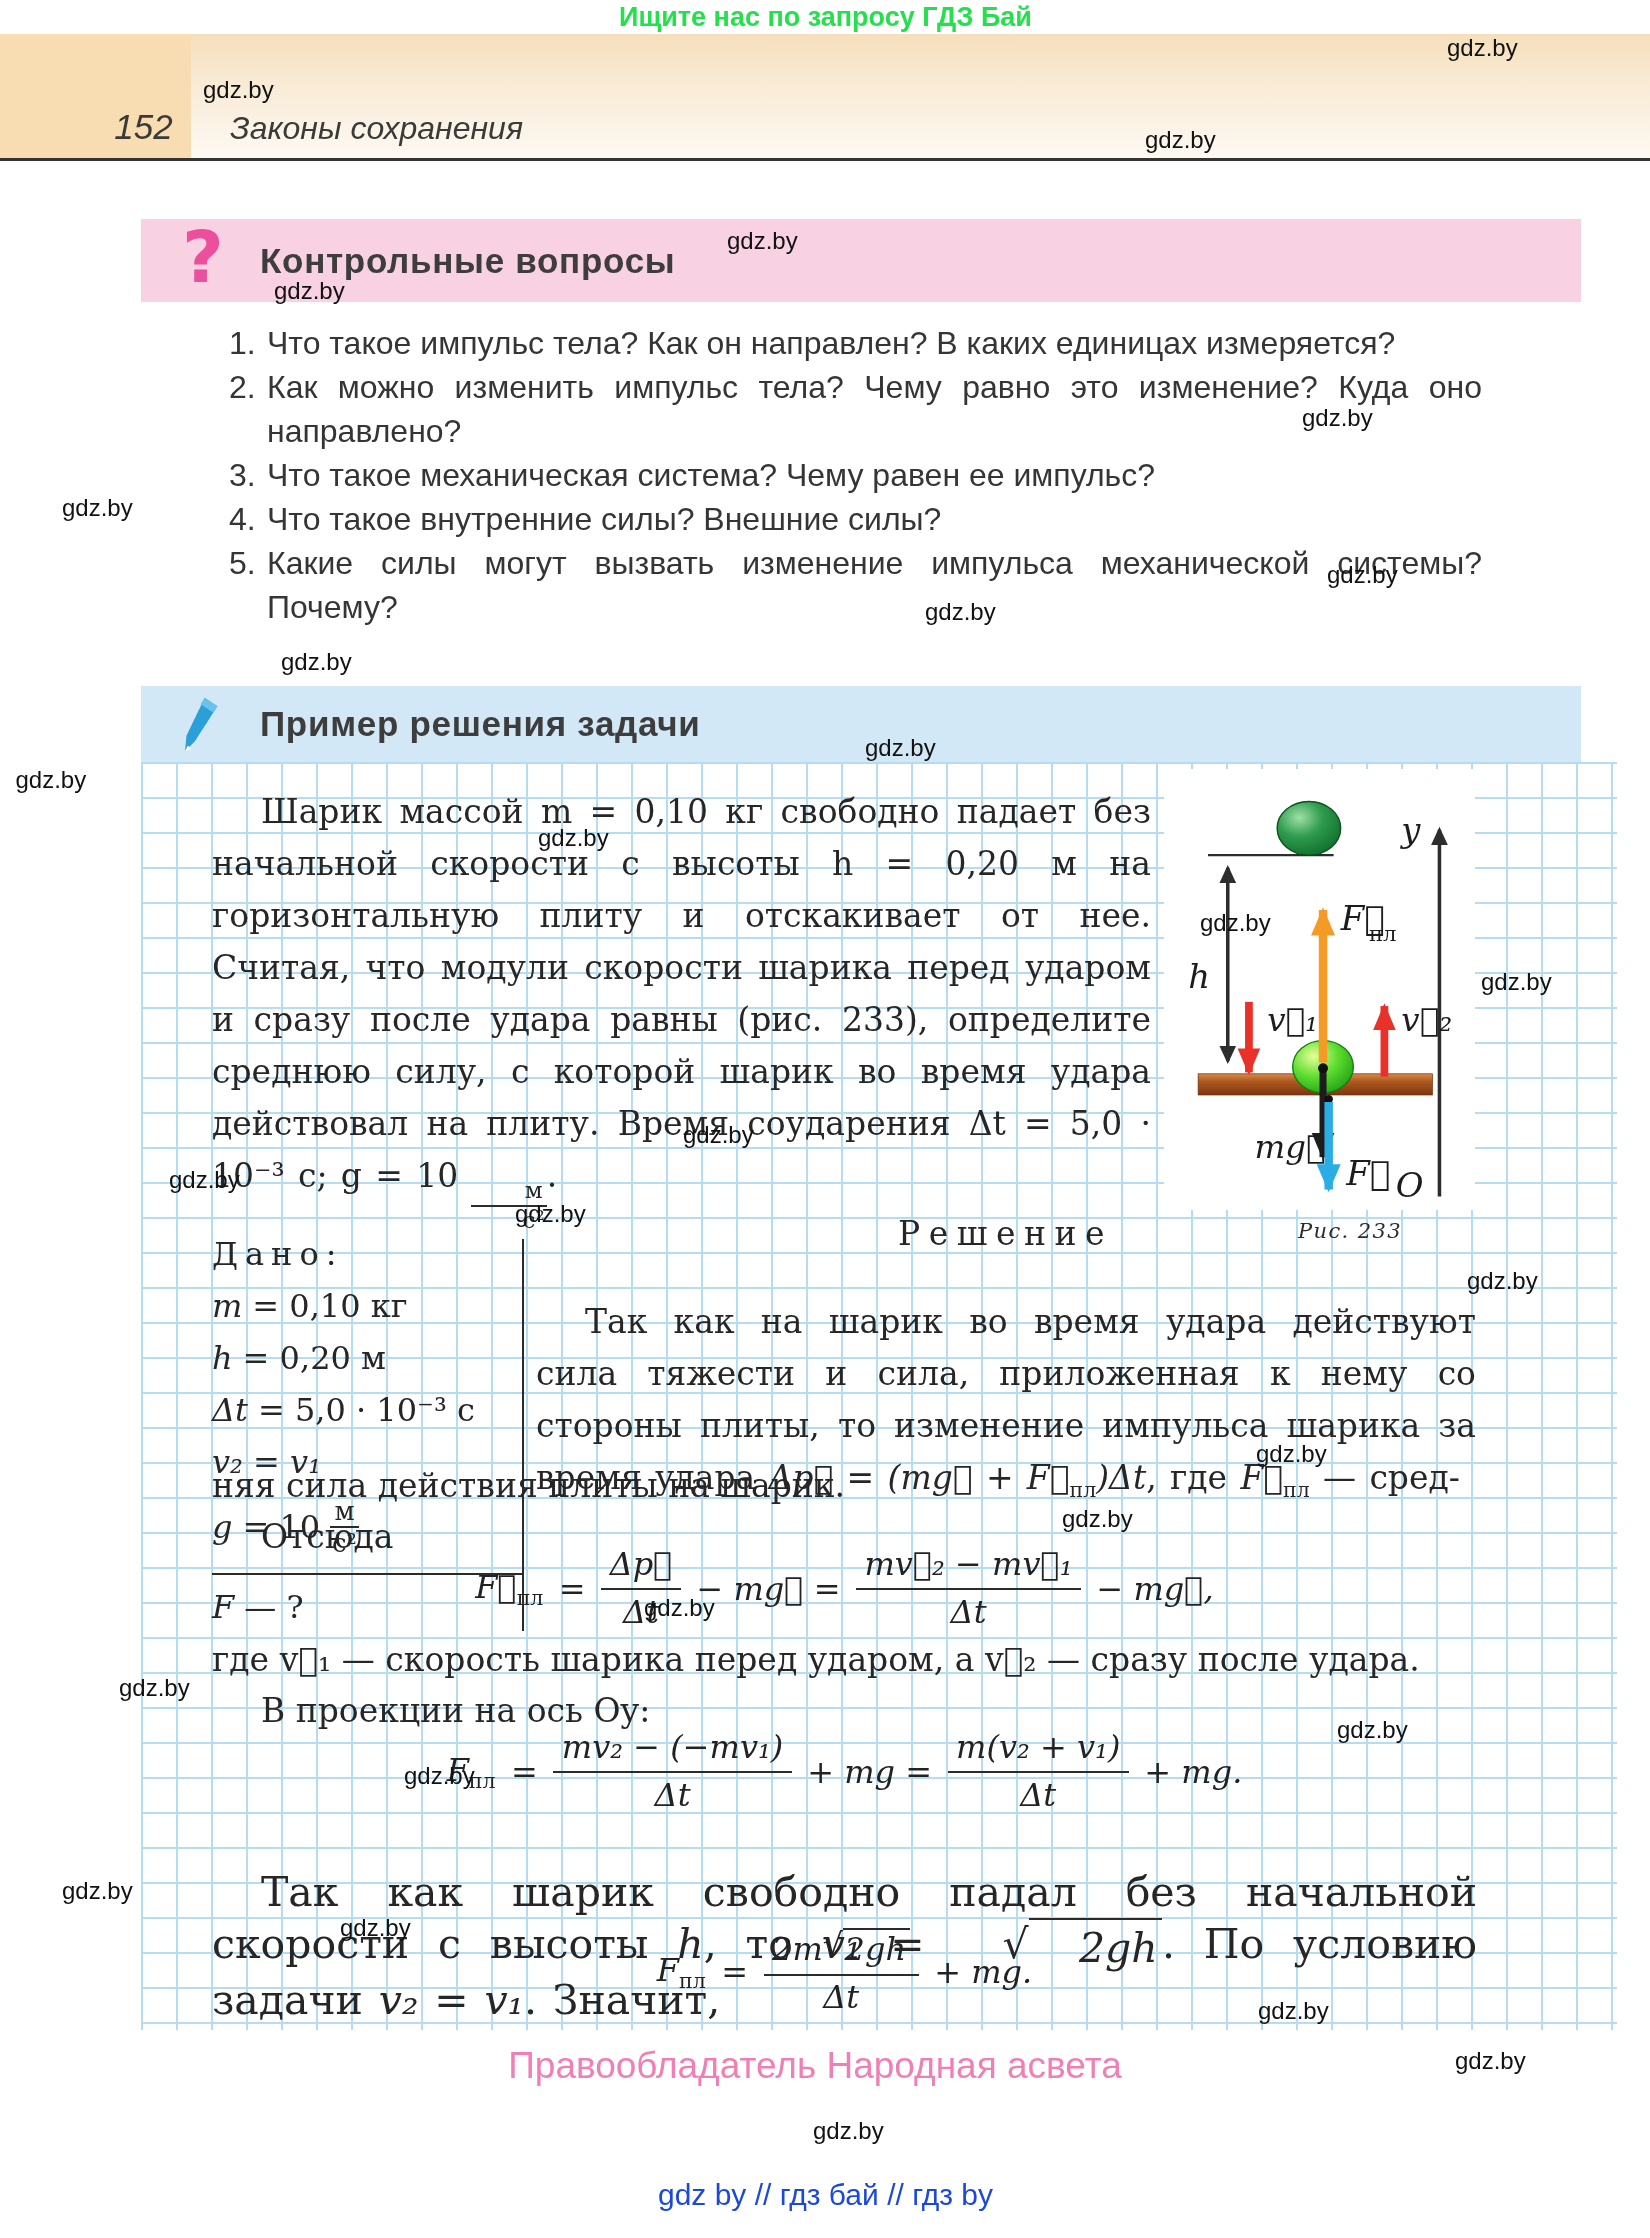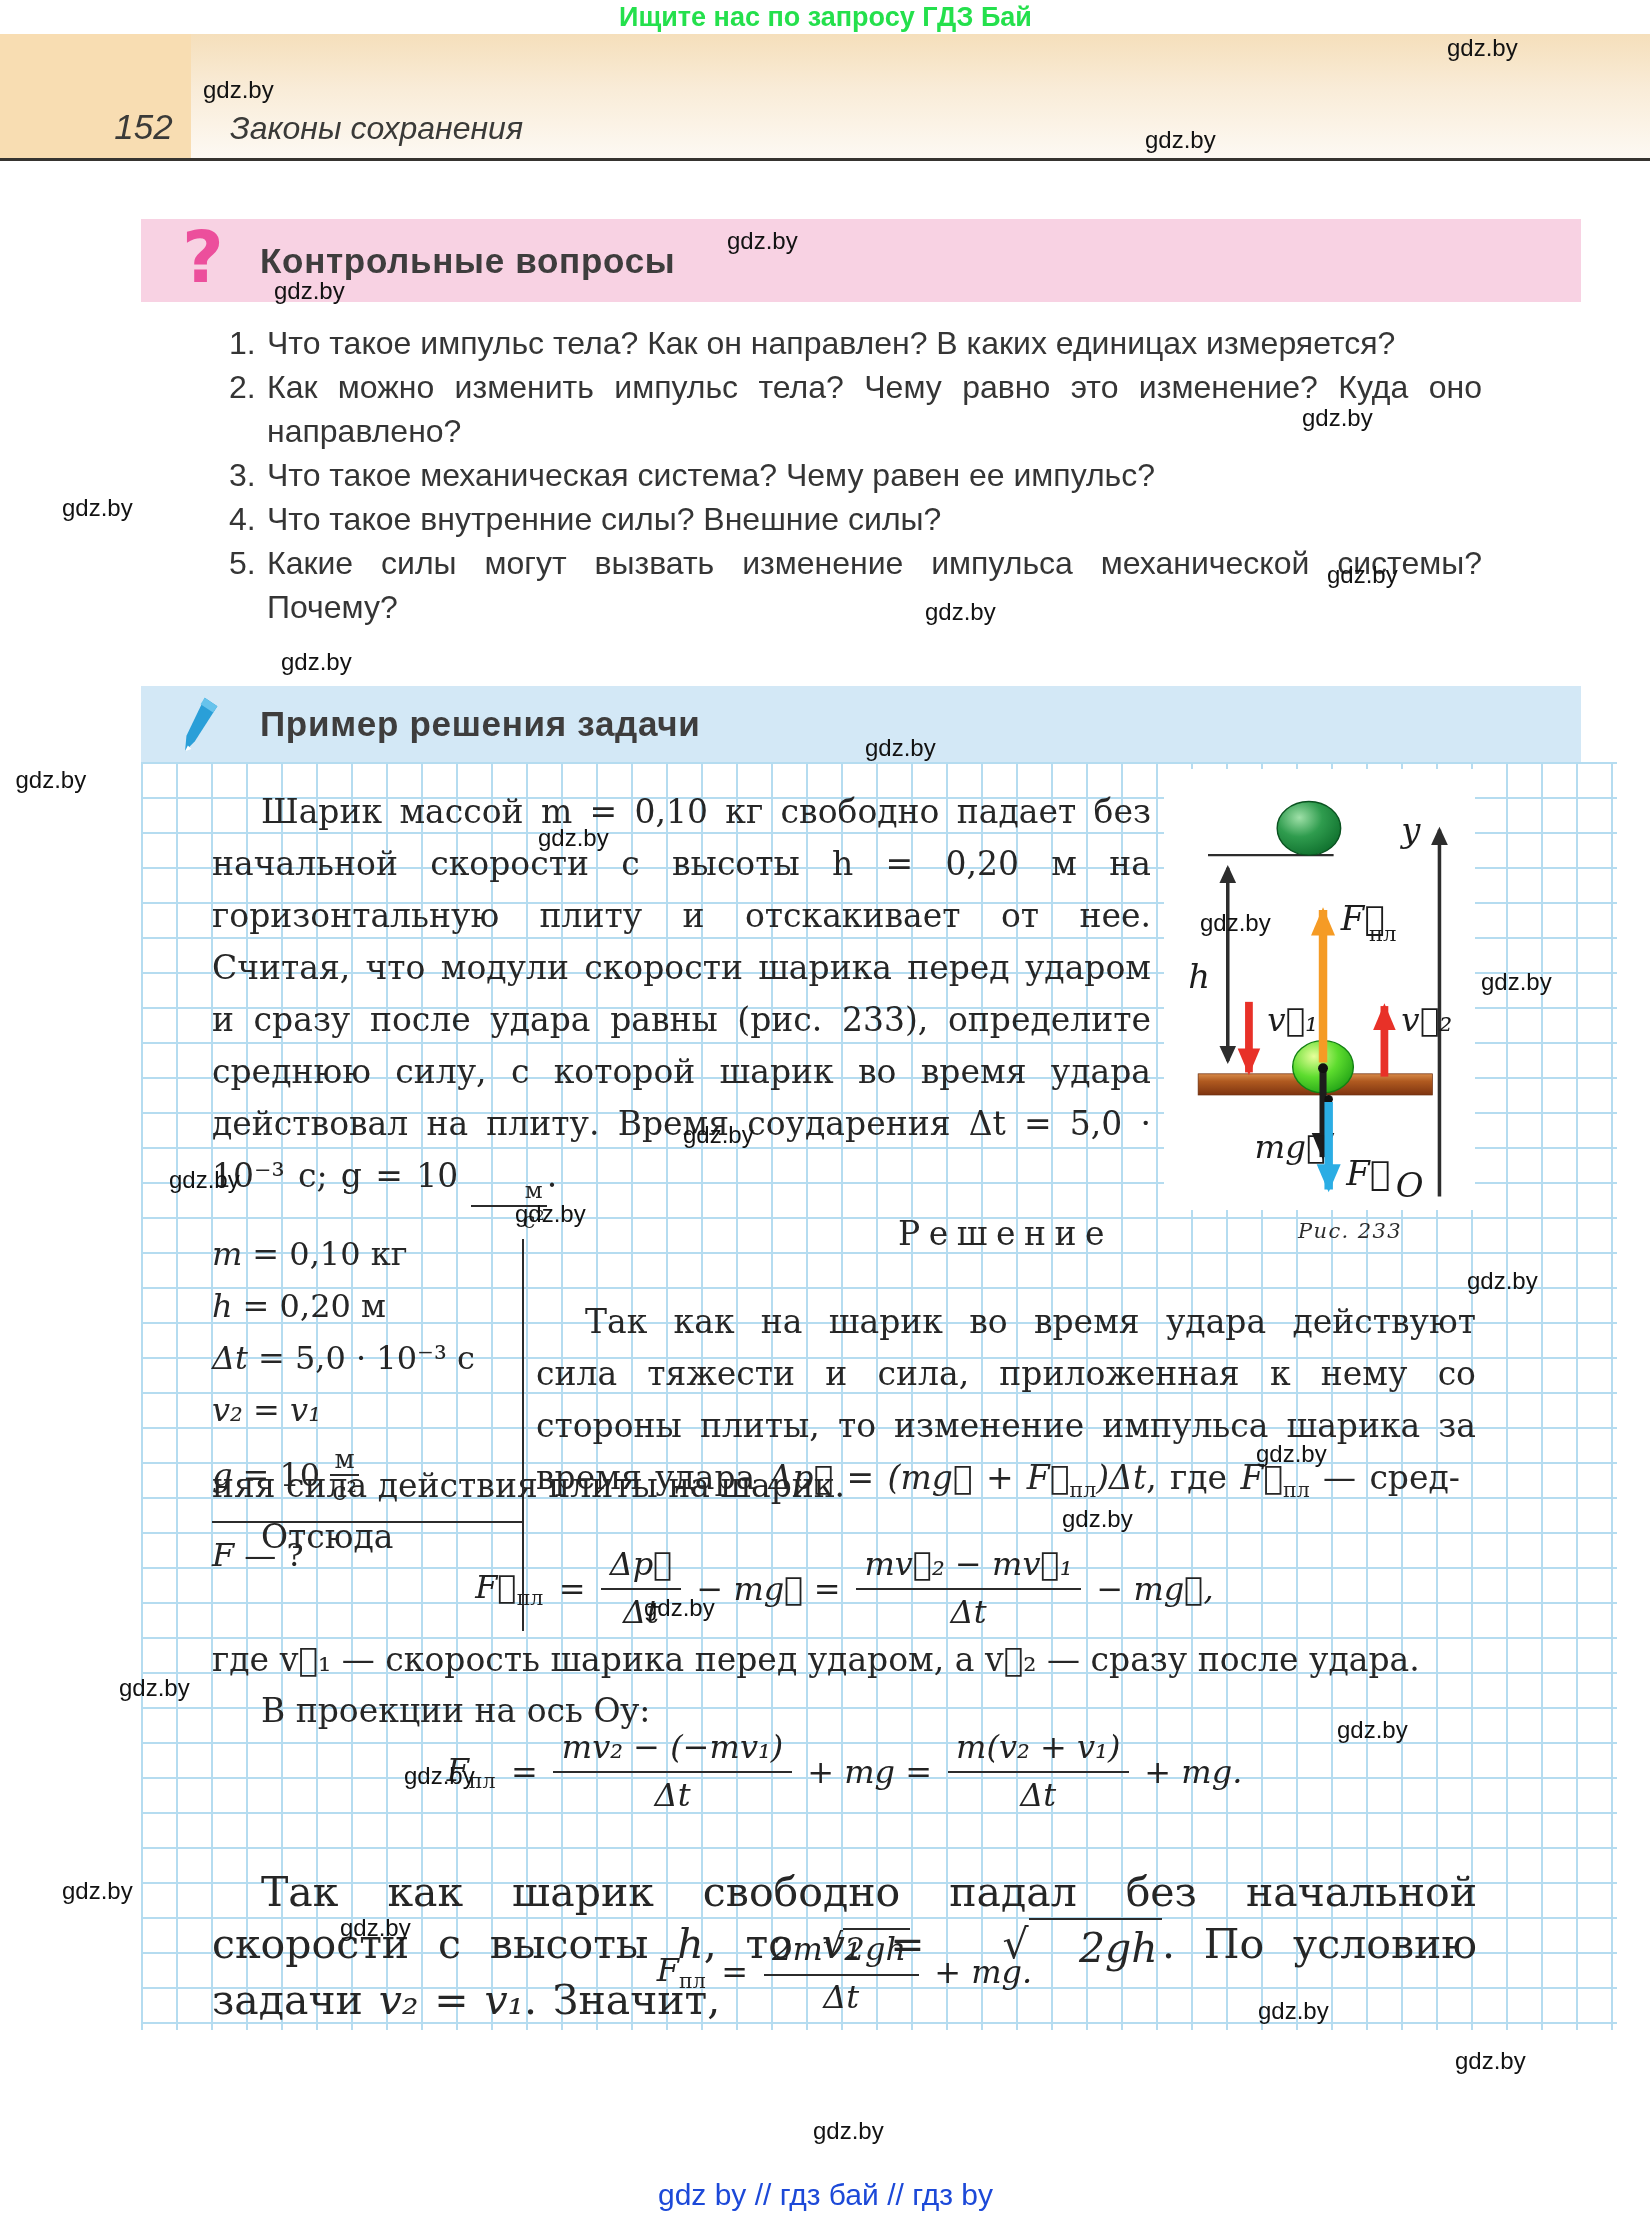--- a/index.html
+++ b/index.html
@@ -210,20 +210,21 @@
         <text x="290" y="244" font-size="30" fill="#1c1c1c">пл</text>
         <text x="146" y="372" font-size="46" font-style="italic" fill="#1c1c1c">v⃗₁</text>
         <text x="336" y="372" font-size="46" font-style="italic" fill="#1c1c1c">v⃗₂</text>
         <text x="128" y="552" font-size="46" font-style="italic" fill="#1c1c1c">mg⃗</text>
         <text x="258" y="590" font-size="48" font-style="italic" fill="#1c1c1c">F⃗</text>
       </svg>
     </div>
     <div class="figcaption ser">Рис. 233</div>
 
     <div class="dano ser">
+      <div class="title">Дано:</div>
       <div class="dano-line">
         <span class="mvar">m</span>
         <span>= 0,10 кг</span>
       </div>
       <div class="dano-line">
         <span class="mvar">h</span>
         <span>= 0,20 м</span>
       </div>
       <div class="dano-line">
         <span class="mvar">Δt</span>
@@ -305,20 +306,21 @@
               <span class="body">2gh</span>
             </span>
           </span>
         <span class="fden">Δt</span>
       </span>
       <span>+ mg.</span>
     </div>
 
   </div>
 
+  <div class="footer-pink">Правообладатель Народная асвета</div>
   <div class="links">gdz by // гдз бай // гдз by</div>
 
 <span class="wm" style="left: 1447px; top: 34px;">gdz.by</span>
     <span class="wm" style="left: 203px; top: 76px;">gdz.by</span>
     <span class="wm" style="left: 1145px; top: 126px;">gdz.by</span>
     <span class="wm" style="left: 727px; top: 227px;">gdz.by</span>
     <span class="wm" style="left: 274px; top: 277px;">gdz.by</span>
     <span class="wm" style="left: 1302px; top: 404px;">gdz.by</span>
     <span class="wm" style="left: 62px; top: 494px;">gdz.by</span>
     <span class="wm" style="left: 1327px; top: 561px;">gdz.by</span>

